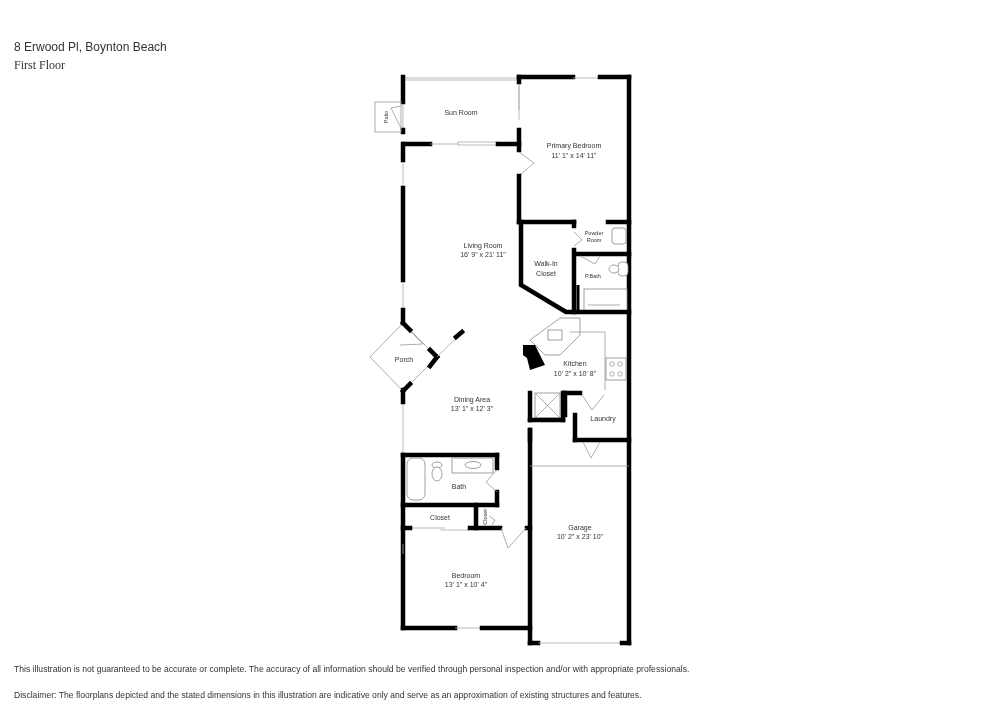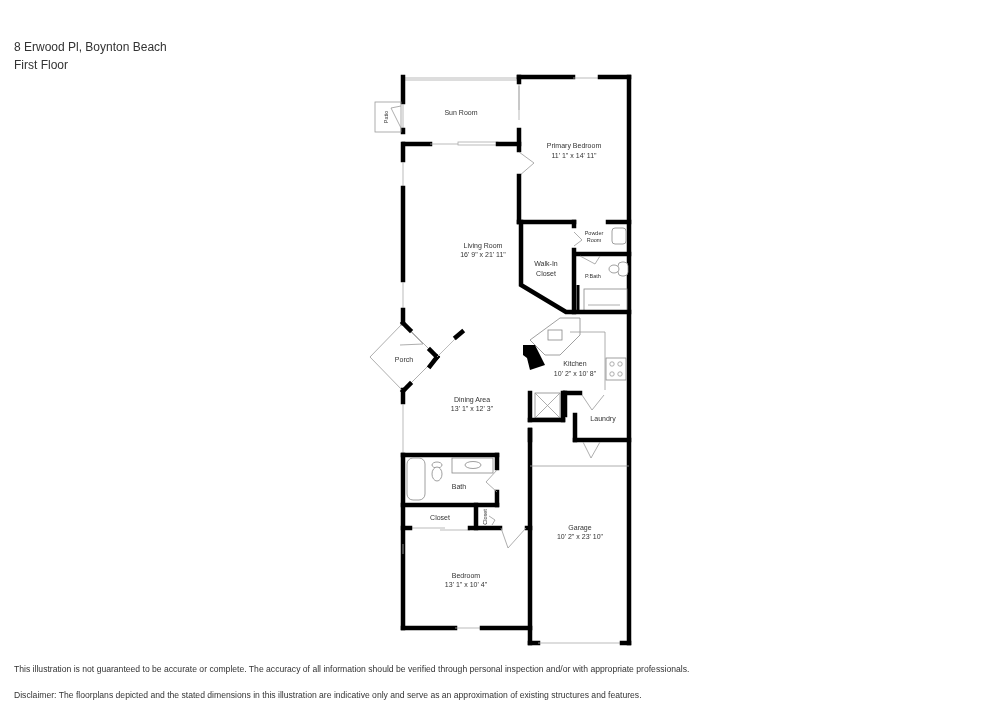--- a/index.html
+++ b/index.html
@@ -1,19 +1,19 @@
 <!DOCTYPE html>
 <html><head>
 <meta charset="utf-8">
 <style>
   html, body { margin:0; padding:0; background:#ffffff; }
   body { width:1000px; height:707px; position:relative; overflow:hidden; font-family:"Liberation Sans", sans-serif; color:#333; }
   .hdr { position:absolute; left:14px; font-size:12px; color:#333;margin-top:20px; }
   #addr { top:20px; }
-  #floor { top:38px; }
+  #floor { top:38px;font-family:Liberation Serif, serif; }
   .disc { position:absolute; left:14px; font-size:8.6px; color:#333; white-space:nowrap; }
   #d1 { top:690px; }
   #d2 { top:664px; }
   svg { position:absolute; left:0; top:0; }
   .lbl { font-family:"Liberation Sans", sans-serif; font-size:7px; fill:#333; text-anchor:middle; }
   .lbls { font-family:"Liberation Sans", sans-serif; font-size:5.5px; fill:#333; text-anchor:middle; }
   .wall { stroke:#000; stroke-width:4.5; fill:none; stroke-linecap:square; }
   .wallt { stroke:#000; stroke-width:3; fill:none; }
   .thin { stroke:#999; stroke-width:0.8; fill:none; }
   .win { stroke:#aaa; stroke-width:0.8; fill:#fff; }

